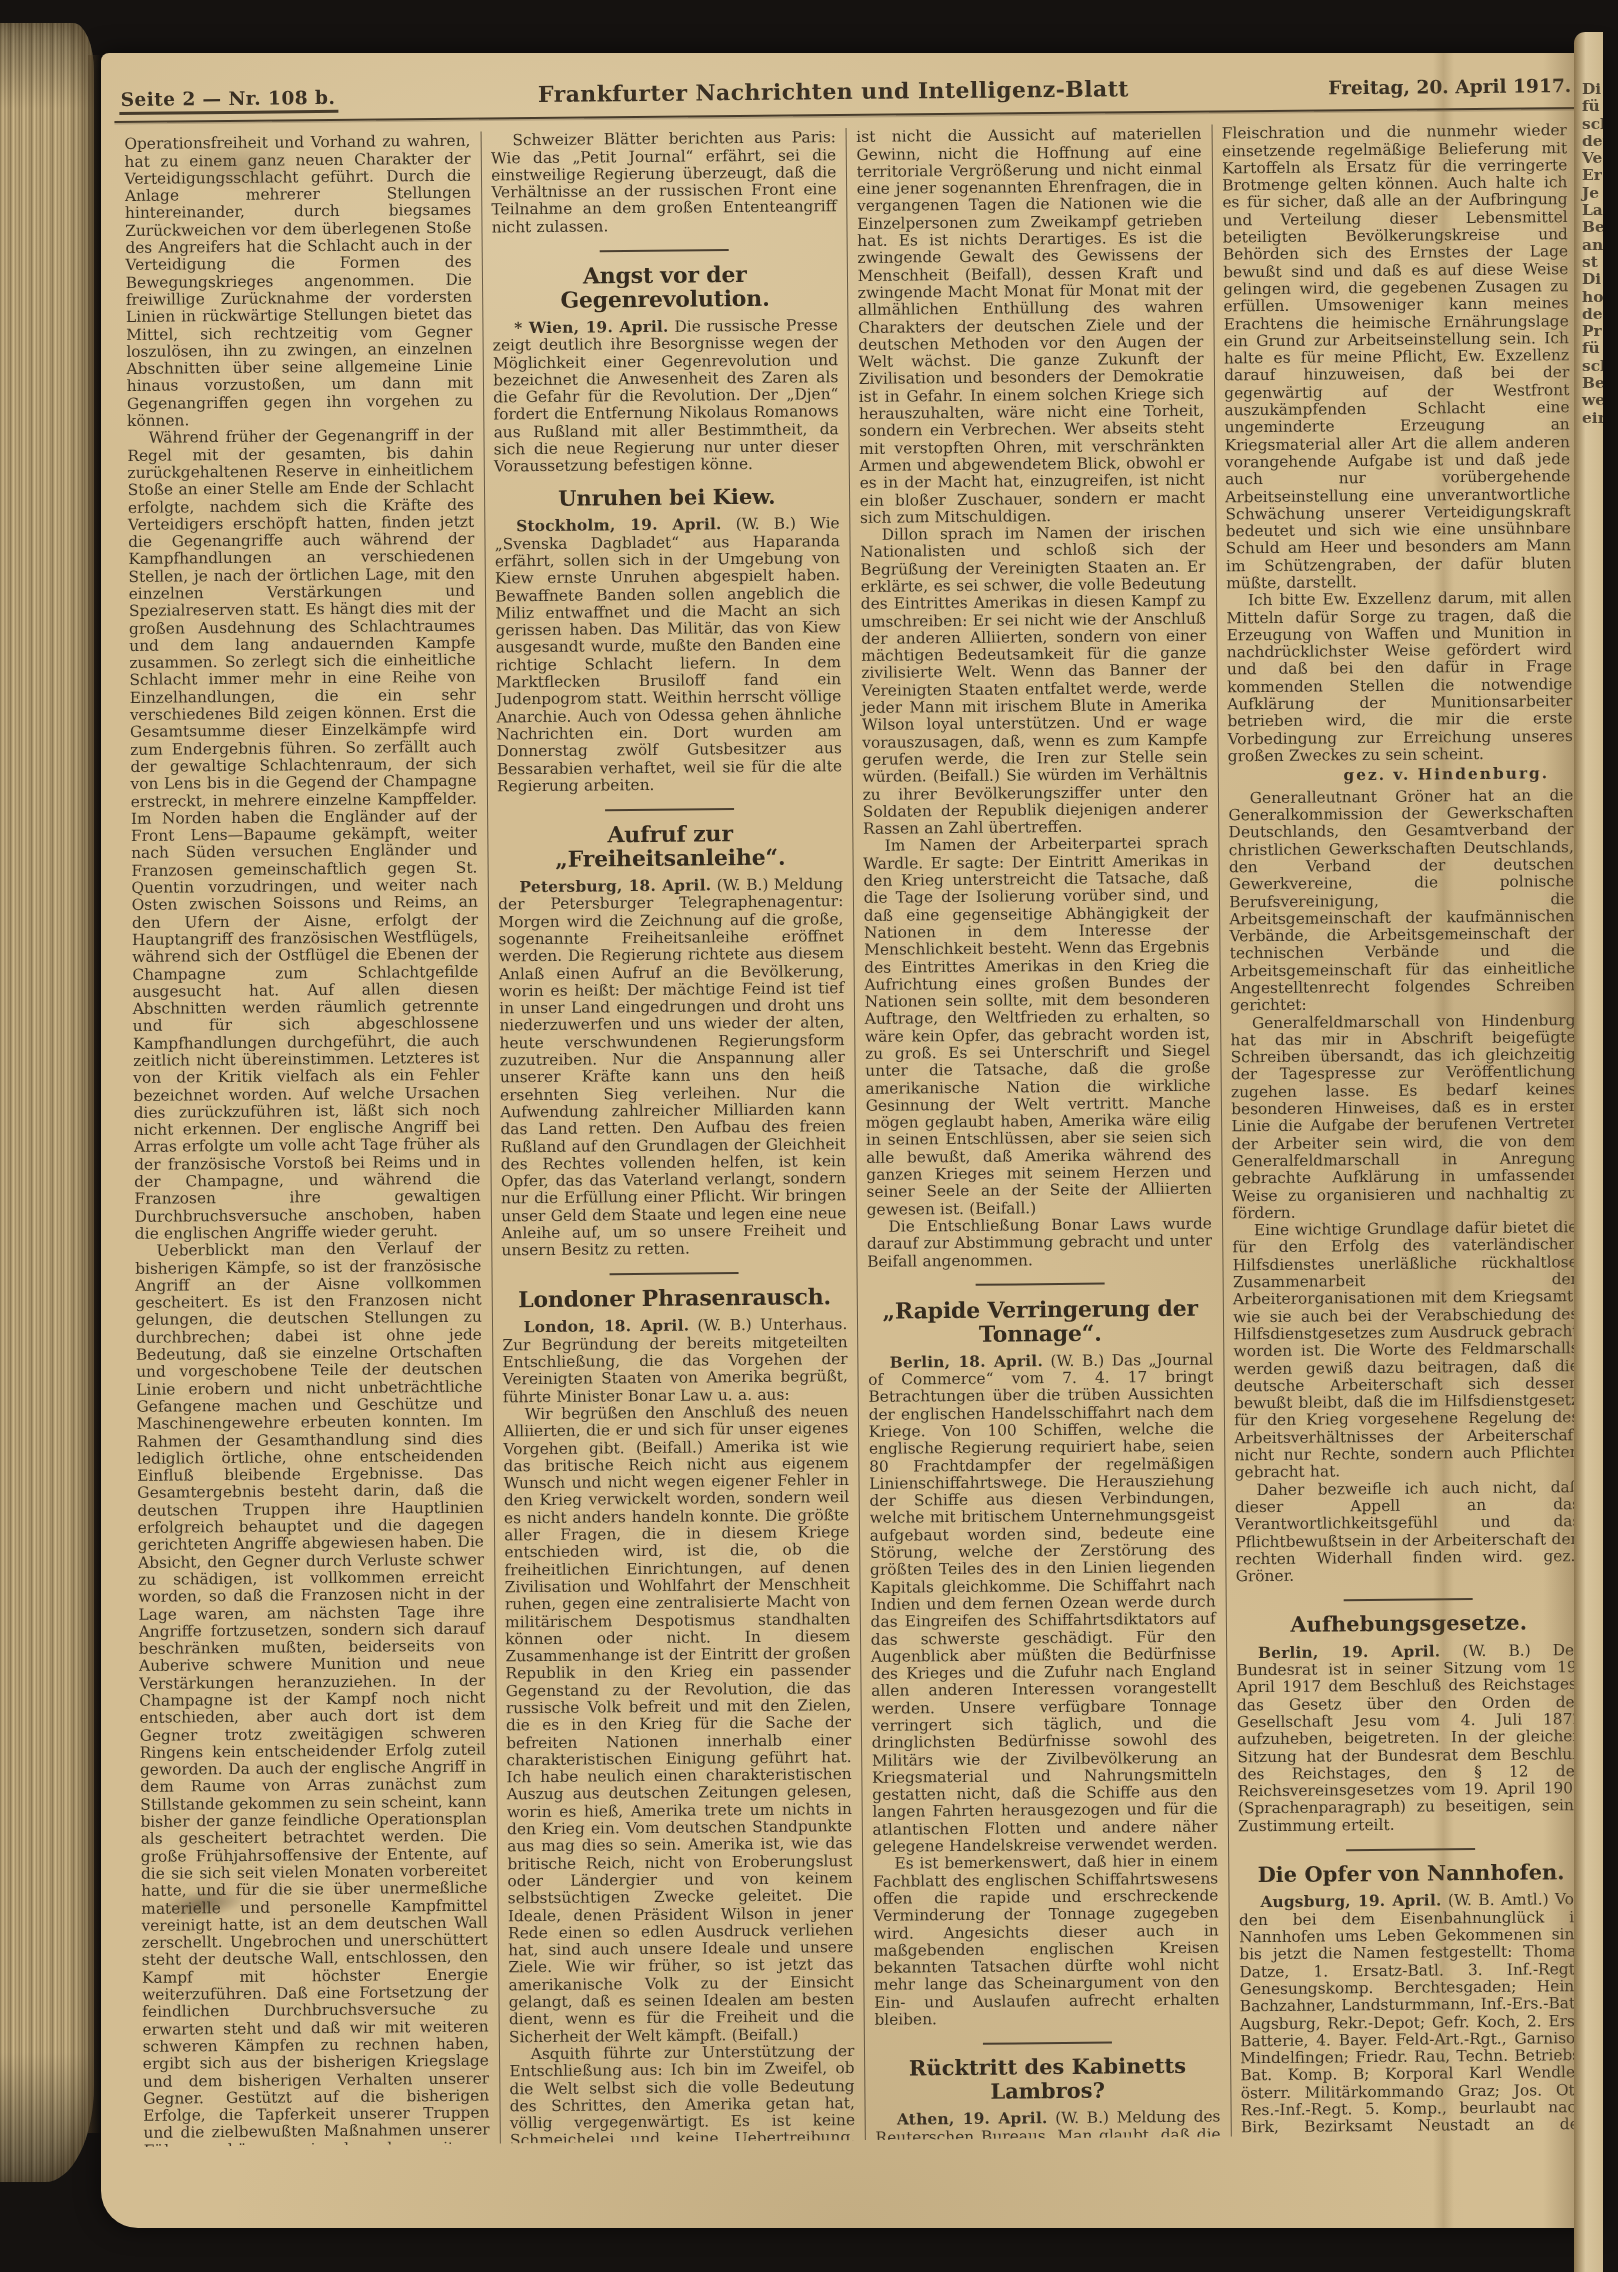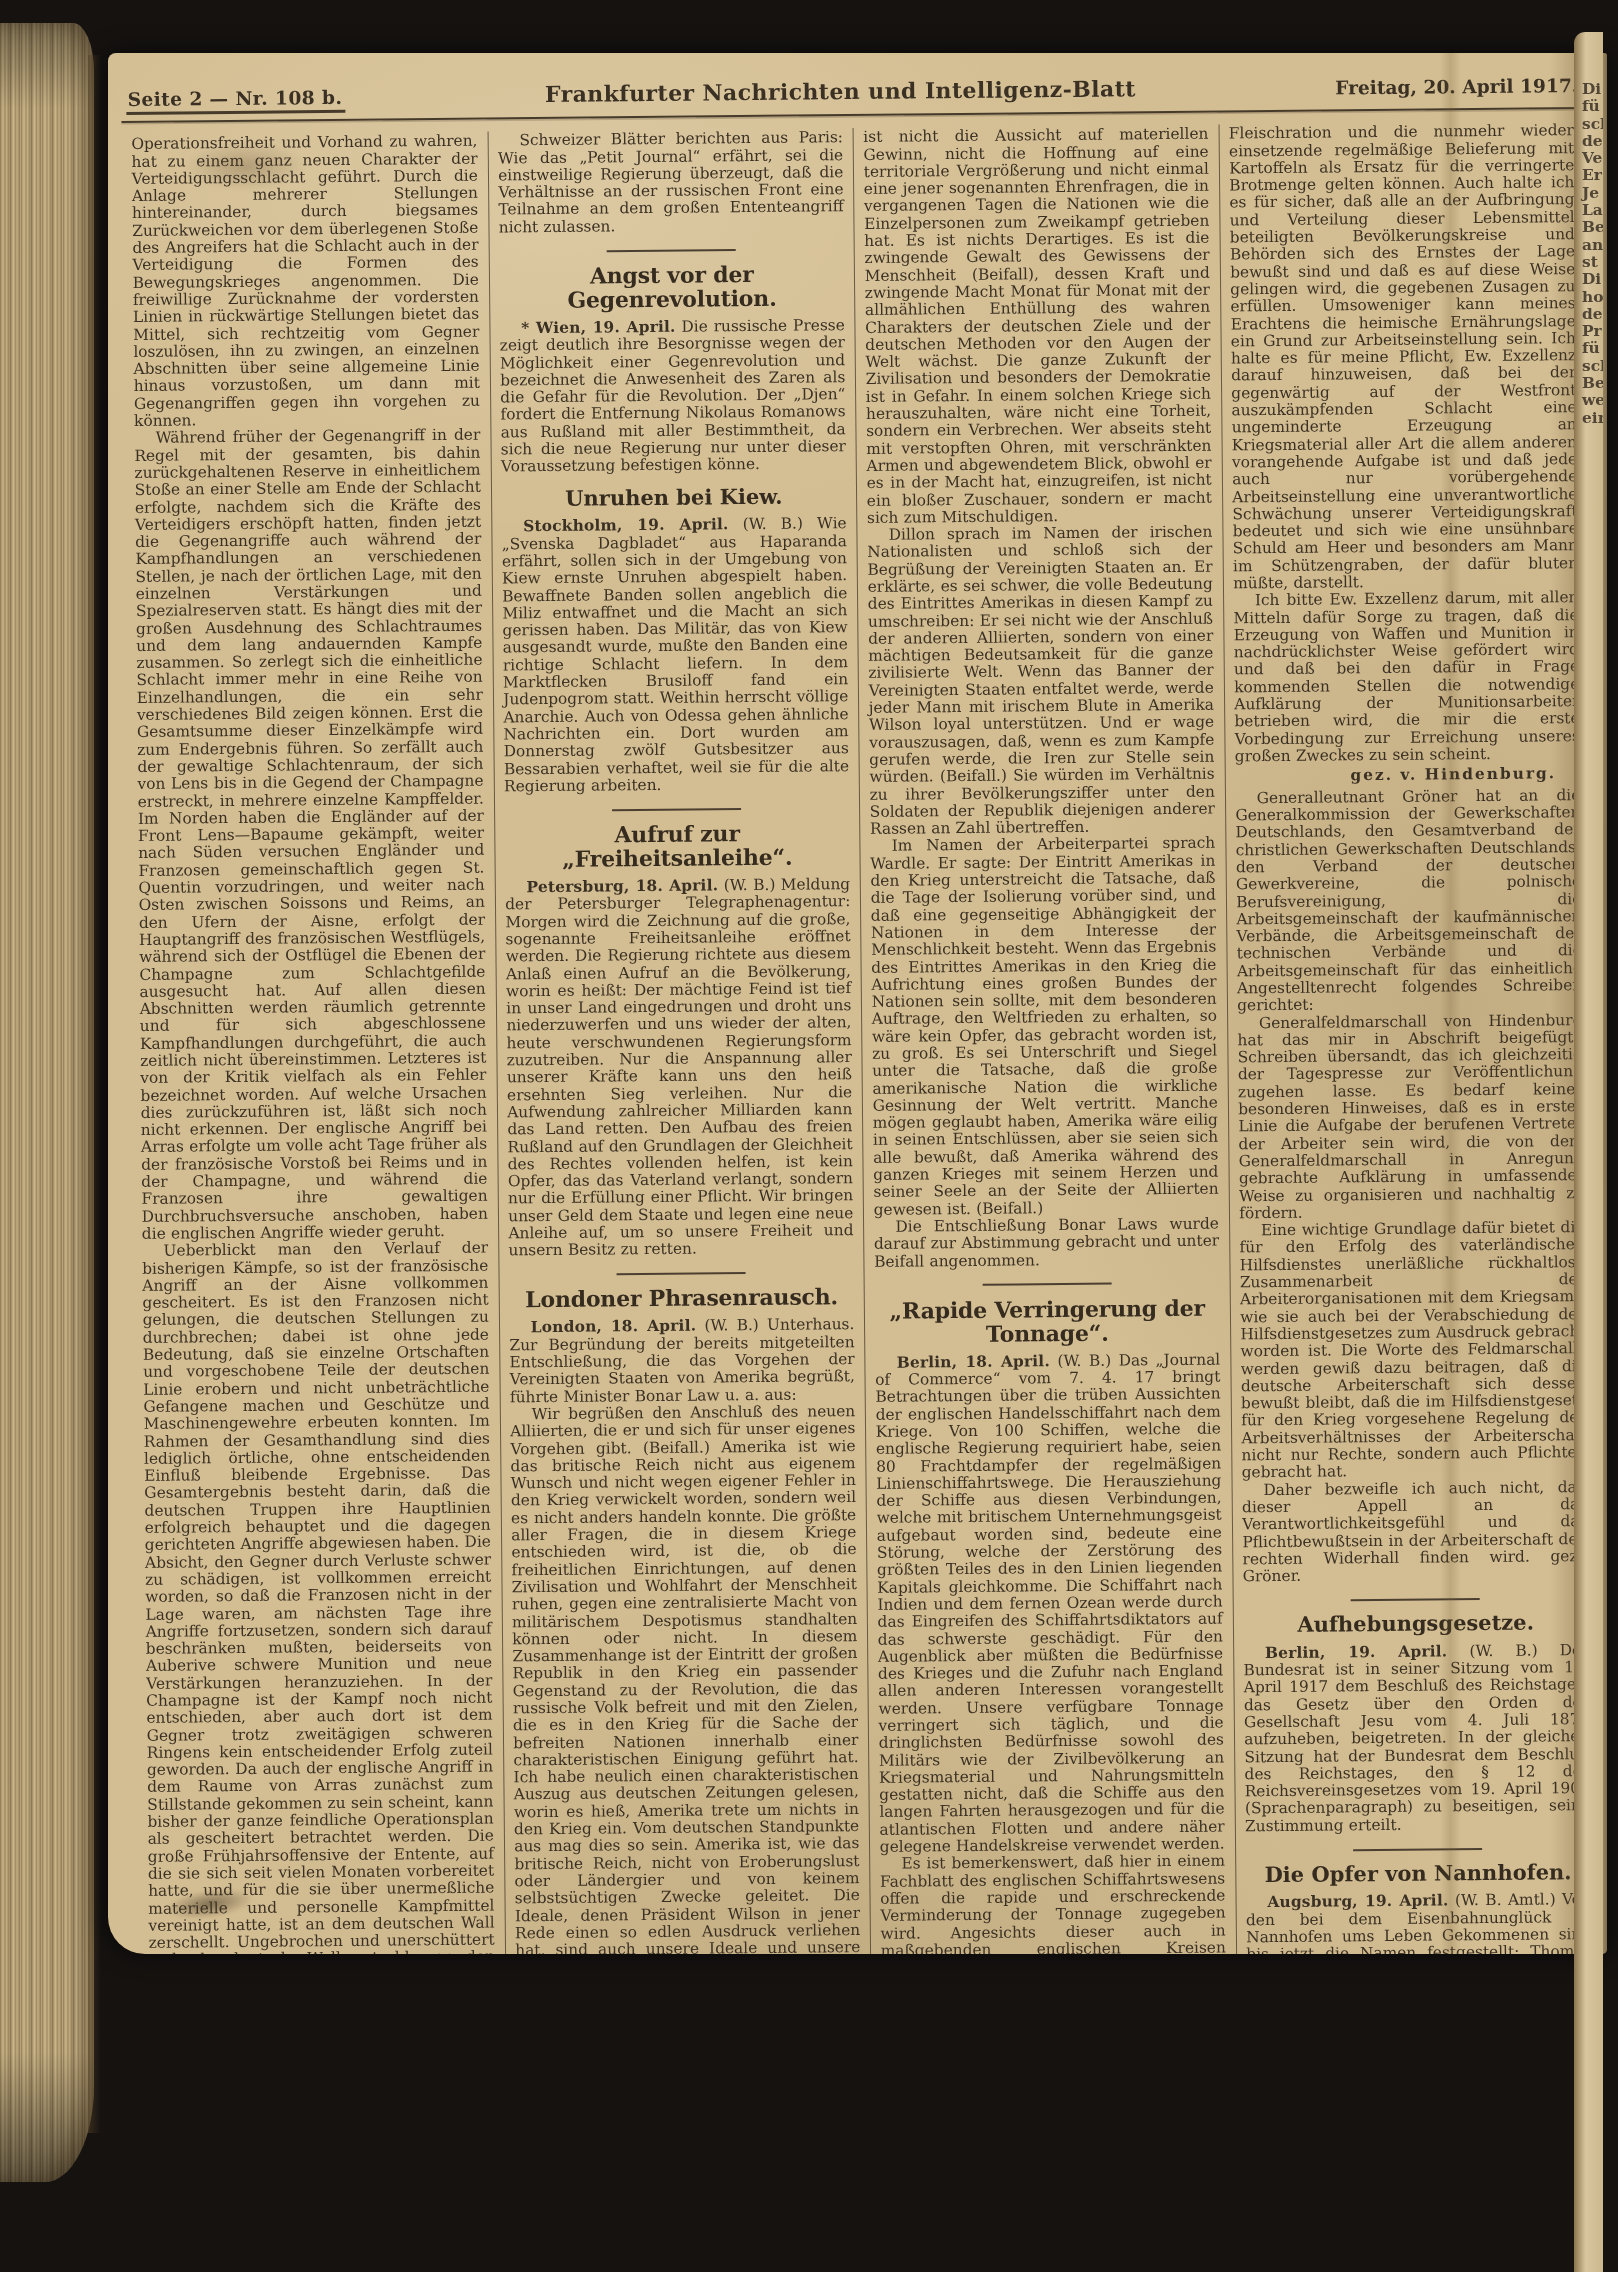--- a/index.html
+++ b/index.html
@@ -18,21 +18,21 @@
         #8d7a56 0px,#b7a277 1.6px,#cdb88c 3.2px,#a18c64 4.9px,#c3ae82 6.5px,#97825c 9px,#c9b489 10.5px),
       #b5a075;
     border-top-right-radius:21px 49px;
     border-bottom-right-radius:49px 97px;
     box-shadow:inset -11.3px 0 18px rgba(60,45,25,.45);
   }
   .book-edge:before{content:"";position:absolute;right:-6.5px;top:32px;bottom:49px;width:13px;
     background:linear-gradient(90deg, rgba(84,66,40,.55), rgba(0,0,0,0));}
   
   .page{
-    position:absolute;left:108px;top:53px;width:1499px;height:1901px;
+    position:absolute;left:101px;top:53px;width:1499px;height:2175px;
     background:
       radial-gradient(971px 567px at 30% 8%, rgba(255,248,225,.20), rgba(0,0,0,0) 60%),
       radial-gradient(728px 971px at 90% 50%, rgba(120,95,55,.18), rgba(0,0,0,0) 60%),
       radial-gradient(1133px 728px at 50% 100%, rgba(110,88,50,.16), rgba(0,0,0,0) 55%),
       #d3bd92;
     border-radius:8px 3.2px 4.9px 37px;
     overflow:hidden;
     box-shadow:0 0 24px rgba(0,0,0,.6);
   }
   

